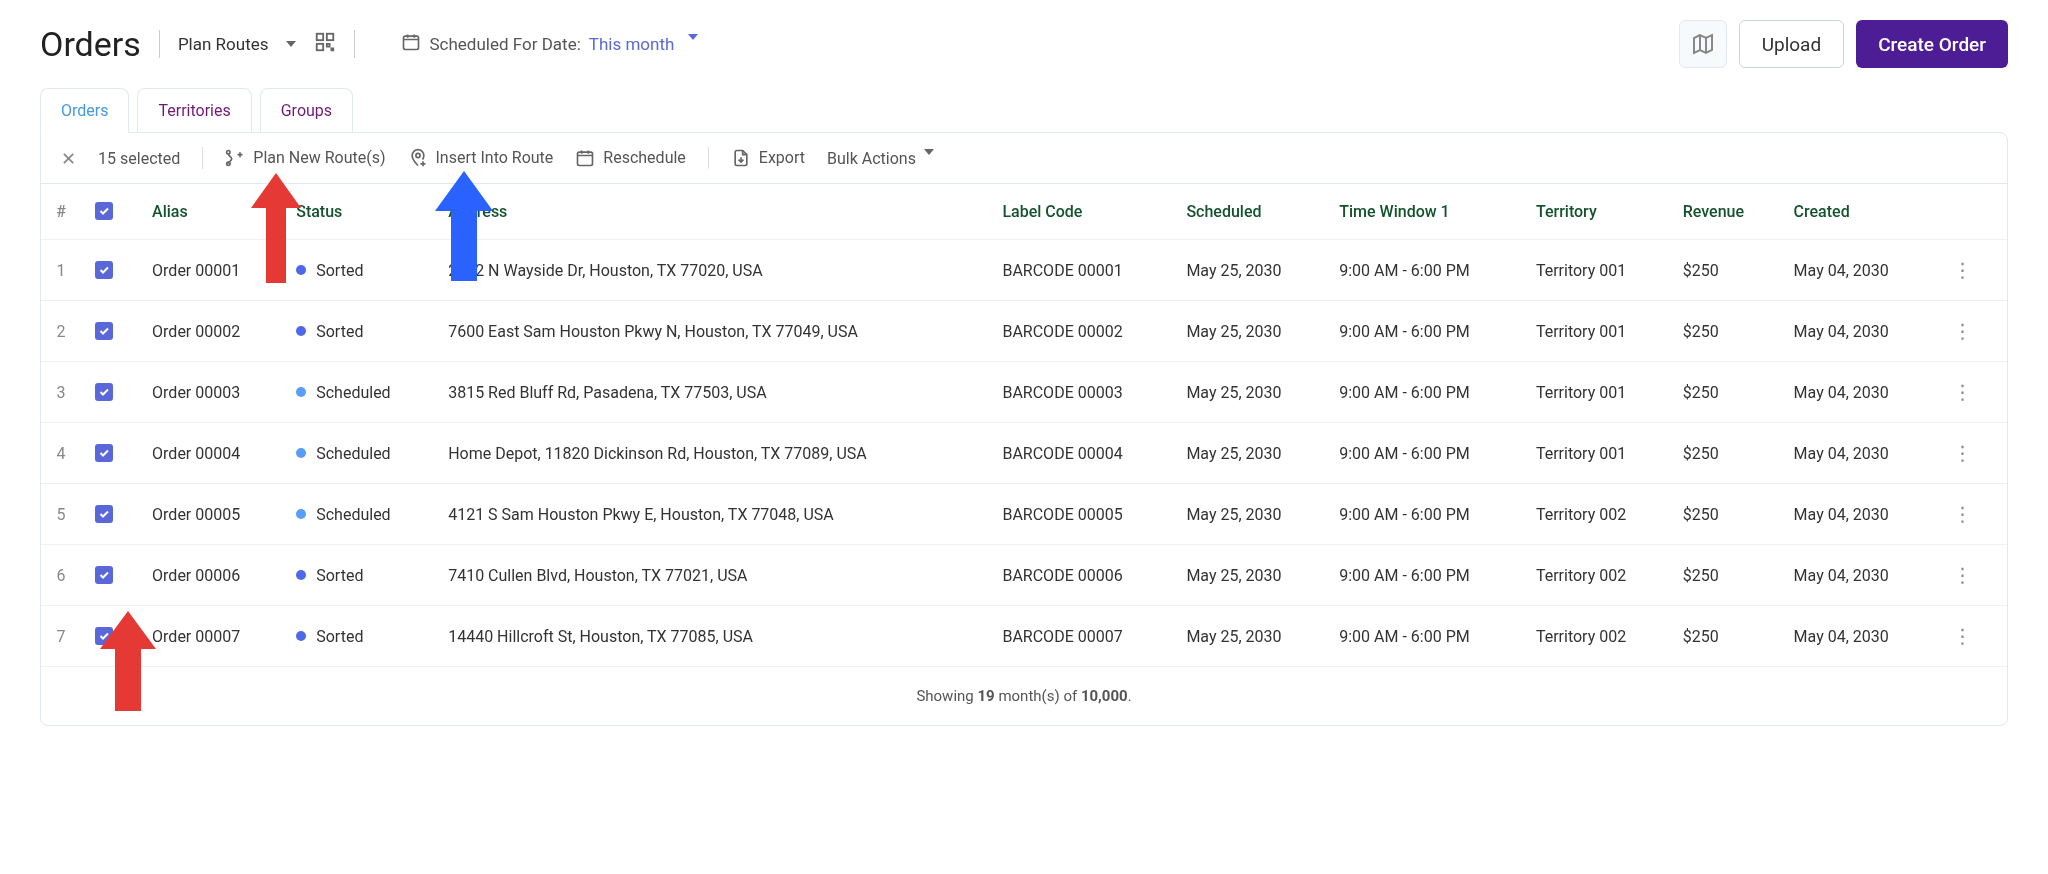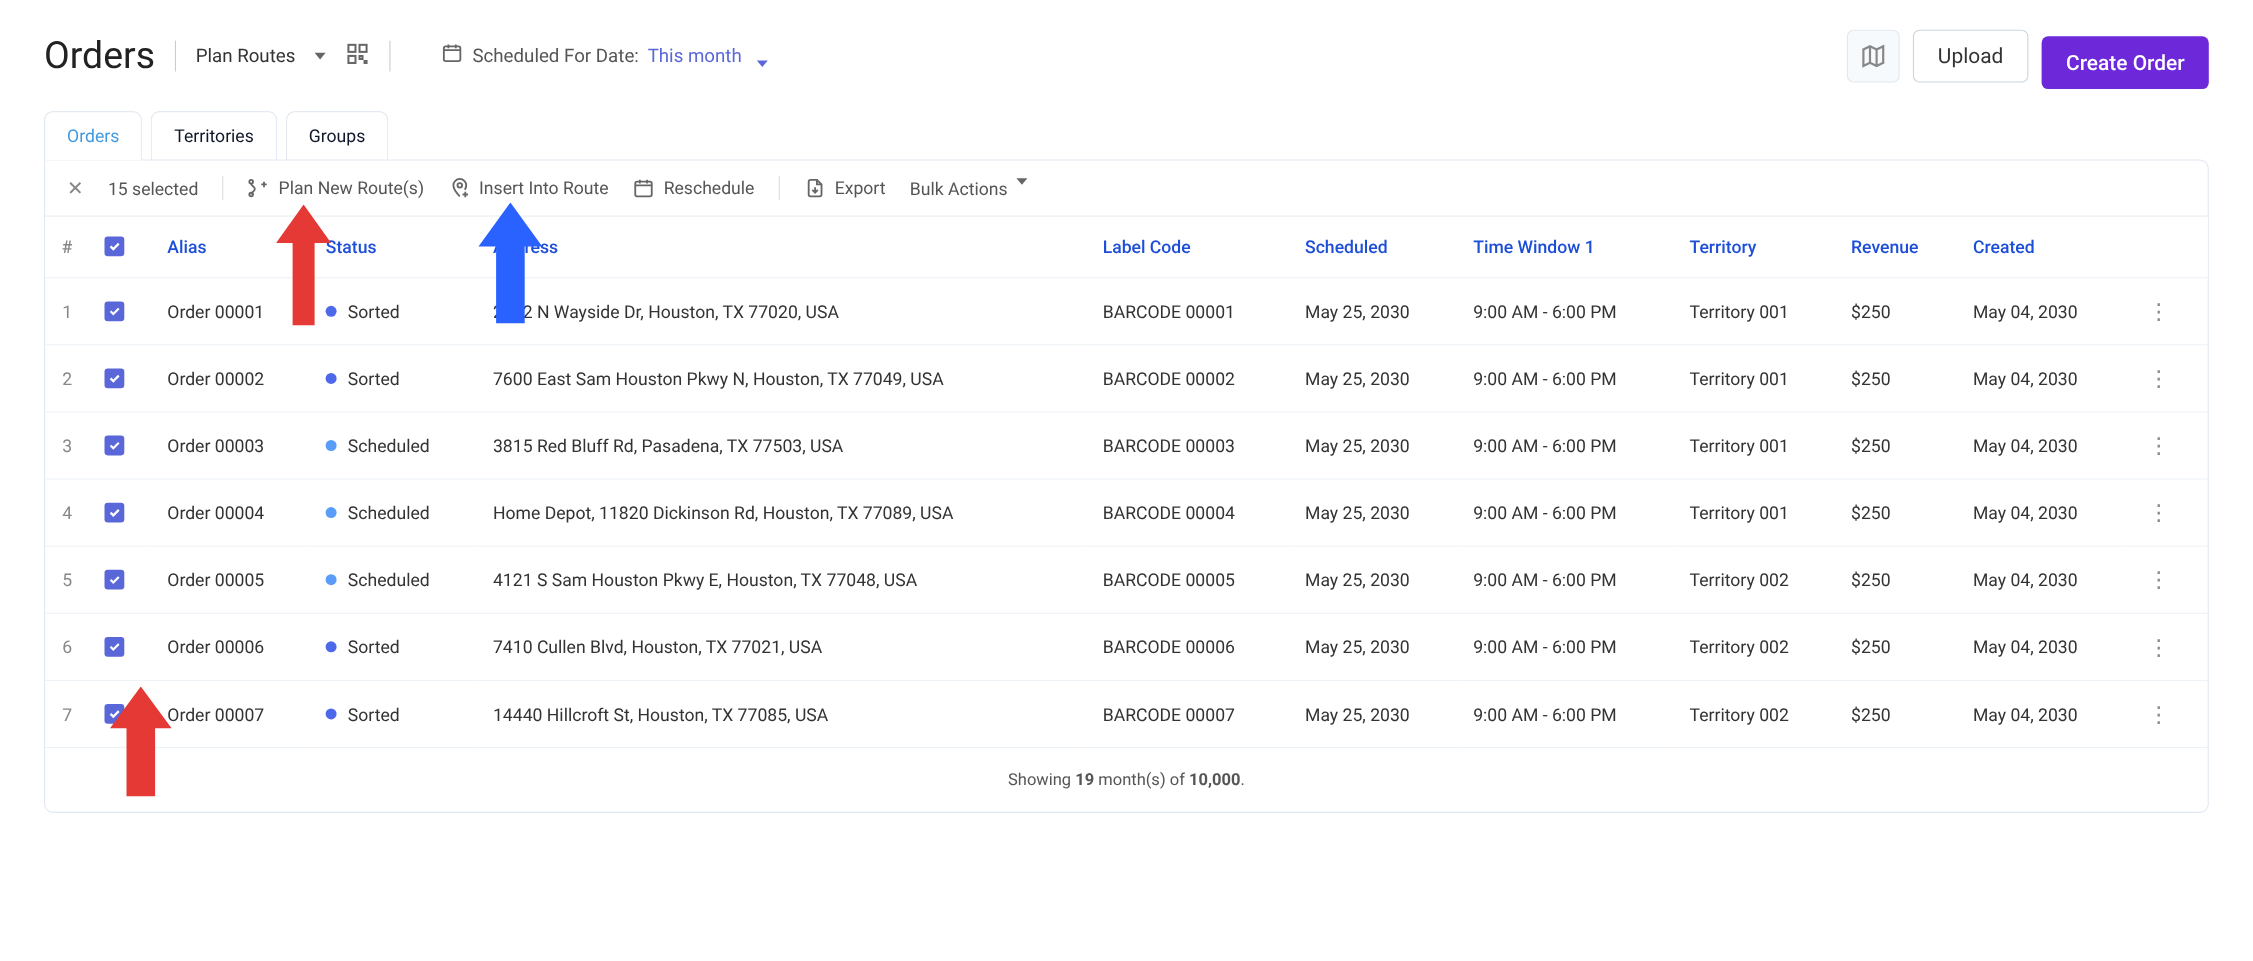--- a/index.html
+++ b/index.html
@@ -57,21 +57,21 @@
       display: flex;
       align-items: center;
       gap: 8px;
       color: #555;
       font-size: 17px;
       padding-left: 28px;
     }
     .date-link {
       color: #5a67d8;
       display:flex;
-      align-items:flex-end;
+      align-items:flex-start;
       gap:14px;
     }
     .header-right {
       display: flex;
       align-items: center;
       gap: 12px;
       border-radius: 23px;
     }
     .icon-btn {
       width: 48px;
@@ -93,36 +93,35 @@
       display: flex;
       align-items: center;
     }
     .btn-outline {
       border: 1px solid #cbd5e0;
       background: #fff;
       color: #333;
     }
     .btn-primary {
       border: none;
-      background: #6d28d9;
+      background: #4c1d95;
       color: #fff;
       font-weight:500;
-      margin-top:13px;
     }
     .tabs {
       display: flex;
       gap: 8px;
       margin-bottom: 0;
     }
     .tab {
       padding: 12px 20px;
       border: 1px solid #e2e8f0;
       border-bottom: none;
       border-radius: 8px 8px 0 0;
-      color: #0f172a;
+      color: #701a75;
       cursor: pointer;
       background:#fff;
       font-size:16px;
     }
     .tab.active {
       color: #4299e1;
       border-bottom: 1px solid #fff;
       position:relative;
       z-index:2;
     }
@@ -160,21 +159,21 @@
       border-collapse: collapse;
     }
     th, td {
       text-align: left;
       padding: 18px 14px;
       font-size: 16px;
       border-bottom: 1px solid #edf2f7;
       white-space: nowrap;
     }
     th {
-      color: #1d4ed8;
+      color: #14532d;
       font-weight: 500;
       background:#fff;
     }
     td { color:#333; }
     .row-num { color:#888; text-align:center; width:40px;}
     .checkbox {
       width: 18px;
       height: 18px;
       border-radius: 3px;
       background: #5a67d8;

